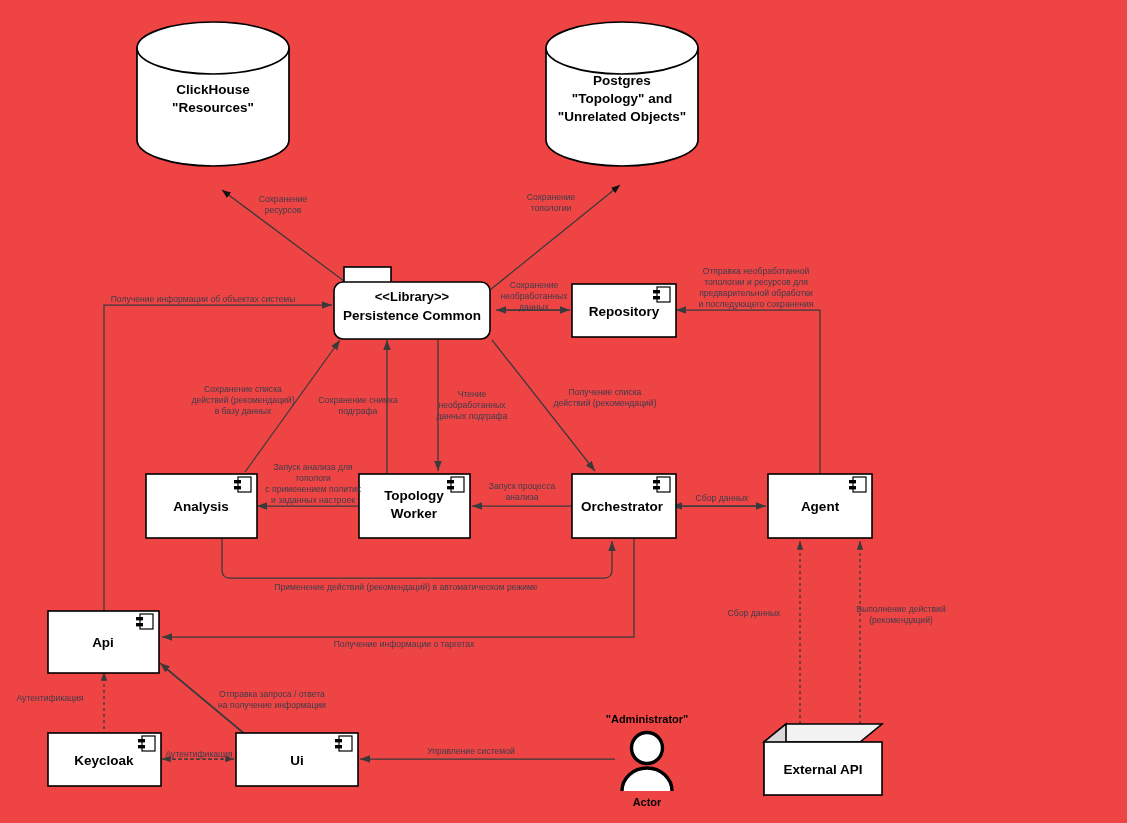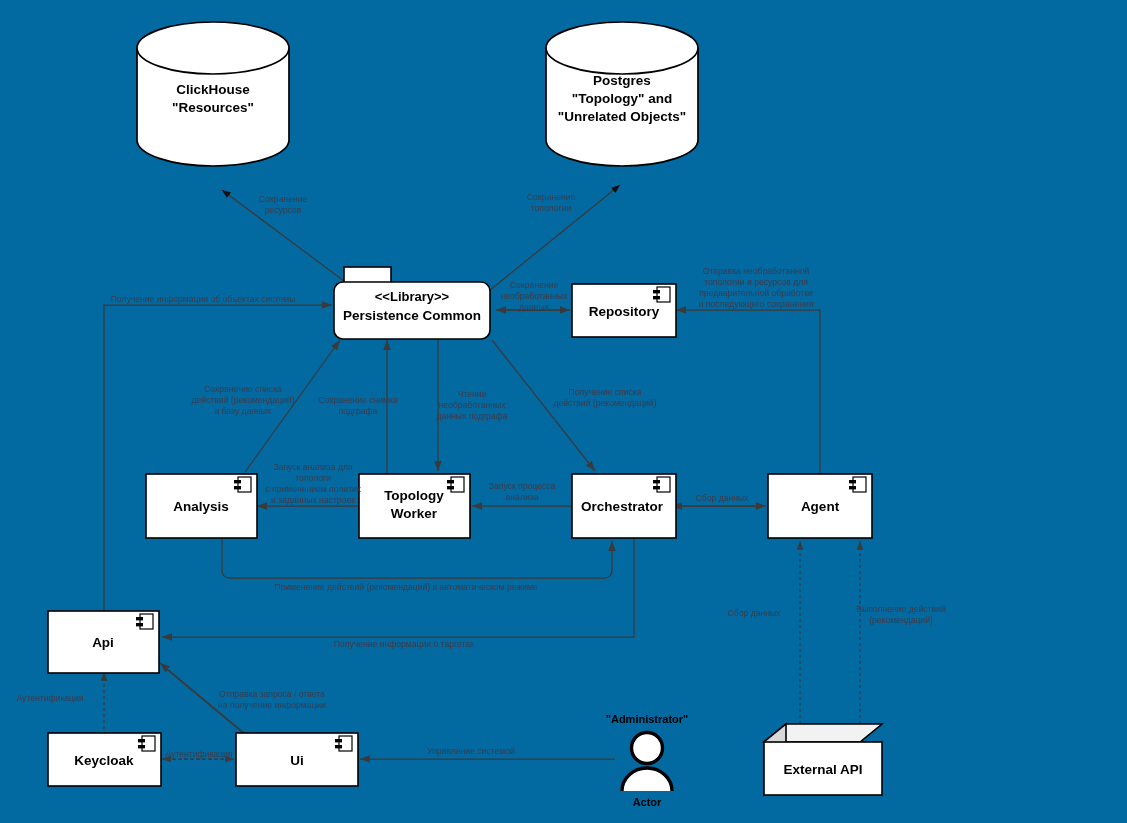--- a/index.html
+++ b/index.html
@@ -1,18 +1,18 @@
 <!DOCTYPE html>
 <html><head>
 <meta charset="utf-8">
 <style>
   html,body{margin:0;padding:0;background:#ffffff;}
   body{width:1127px;height:823px;overflow:hidden;
        font-family:"Liberation Sans","DejaVu Sans",sans-serif;}
-  #diagram{position:relative;width:1127px;height:823px;background:#0369a1;}
+  #diagram{position:relative;width:1127px;height:823px;background:#ef4444;}
   svg{display:block;}
   .shape{fill:#ffffff;stroke:#000000;stroke-width:1.6;}
   .shape-3d-top{fill:#f2f2f2;stroke:#000000;stroke-width:1.6;}
   .shape-3d-side{fill:#d9d9d9;stroke:#000000;stroke-width:1.6;}
   .cyl{fill:#ffffff;stroke:#000000;stroke-width:1.7;}
   .conn{fill:none;stroke:#3a3a3a;stroke-width:1.25;}
   .conn-dash{fill:none;stroke:#3a3a3a;stroke-width:1.25;stroke-dasharray:3 3;}
   .node-title{font-size:13.5px;font-weight:bold;fill:#000;text-anchor:middle;}
   .stereo{font-size:13px;font-weight:bold;fill:#000;text-anchor:middle;}
   .edge-label{font-size:8.6px;fill:#3c3c4a;text-anchor:middle;}

